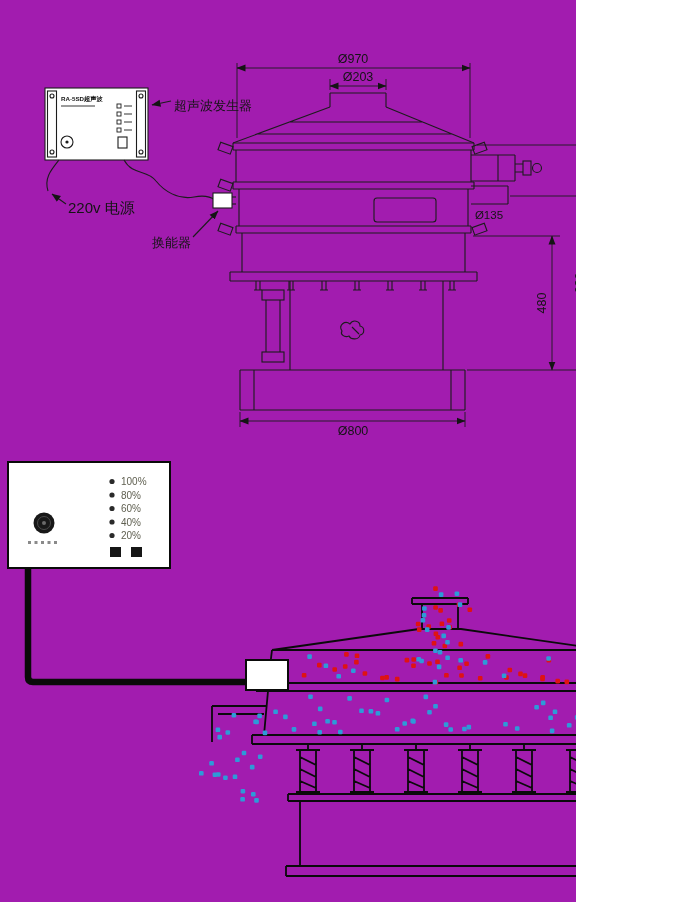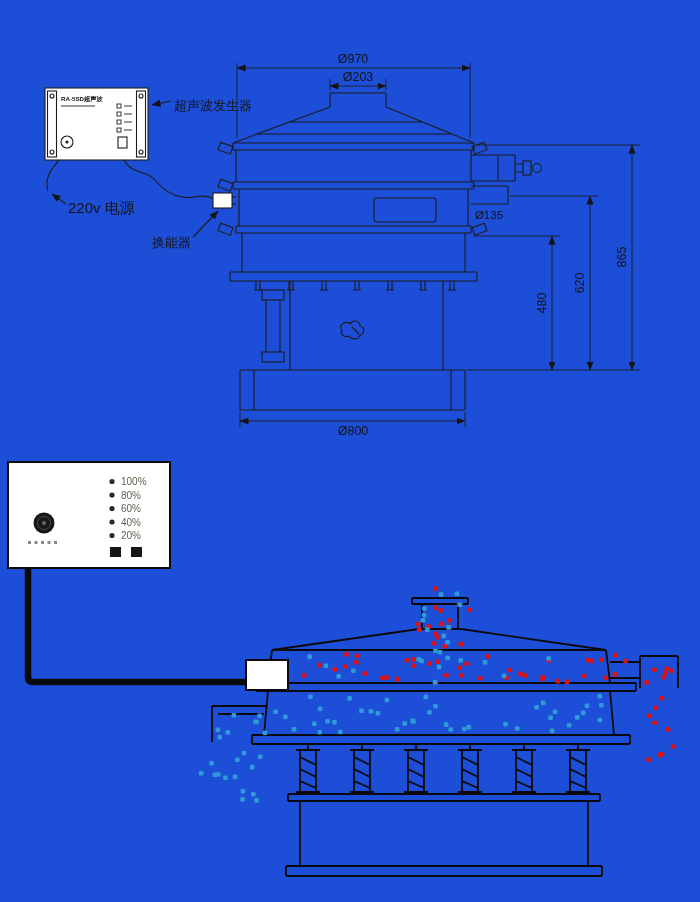--- a/index.html
+++ b/index.html
@@ -1,16 +1,16 @@
 <!DOCTYPE html>
 <html><head>
 <meta charset="utf-8">
 <style>
   html,body{margin:0;padding:0;background:#ffffff;}
-  .stage{position:relative;width:700px;height:902px;background:#1d4ed8;overflow:hidden;}
+  .stage{position:relative;width:576px;height:902px;background:#a21caf;overflow:hidden;}
   svg{display:block;}
   .t{font-family:"Liberation Sans","DejaVu Sans",sans-serif;fill:#141414;stroke:none;}
   .dim{font-size:12.5px;}
   .dim-sm{font-size:11.5px;}
   .callout{font-size:13px;}
   .callout-lg{font-size:15px;}
   .panel-label{font-size:10px;fill:#5f5f50;}
   .model{font-size:6.2px;font-weight:bold;}
 </style>
 </head>

